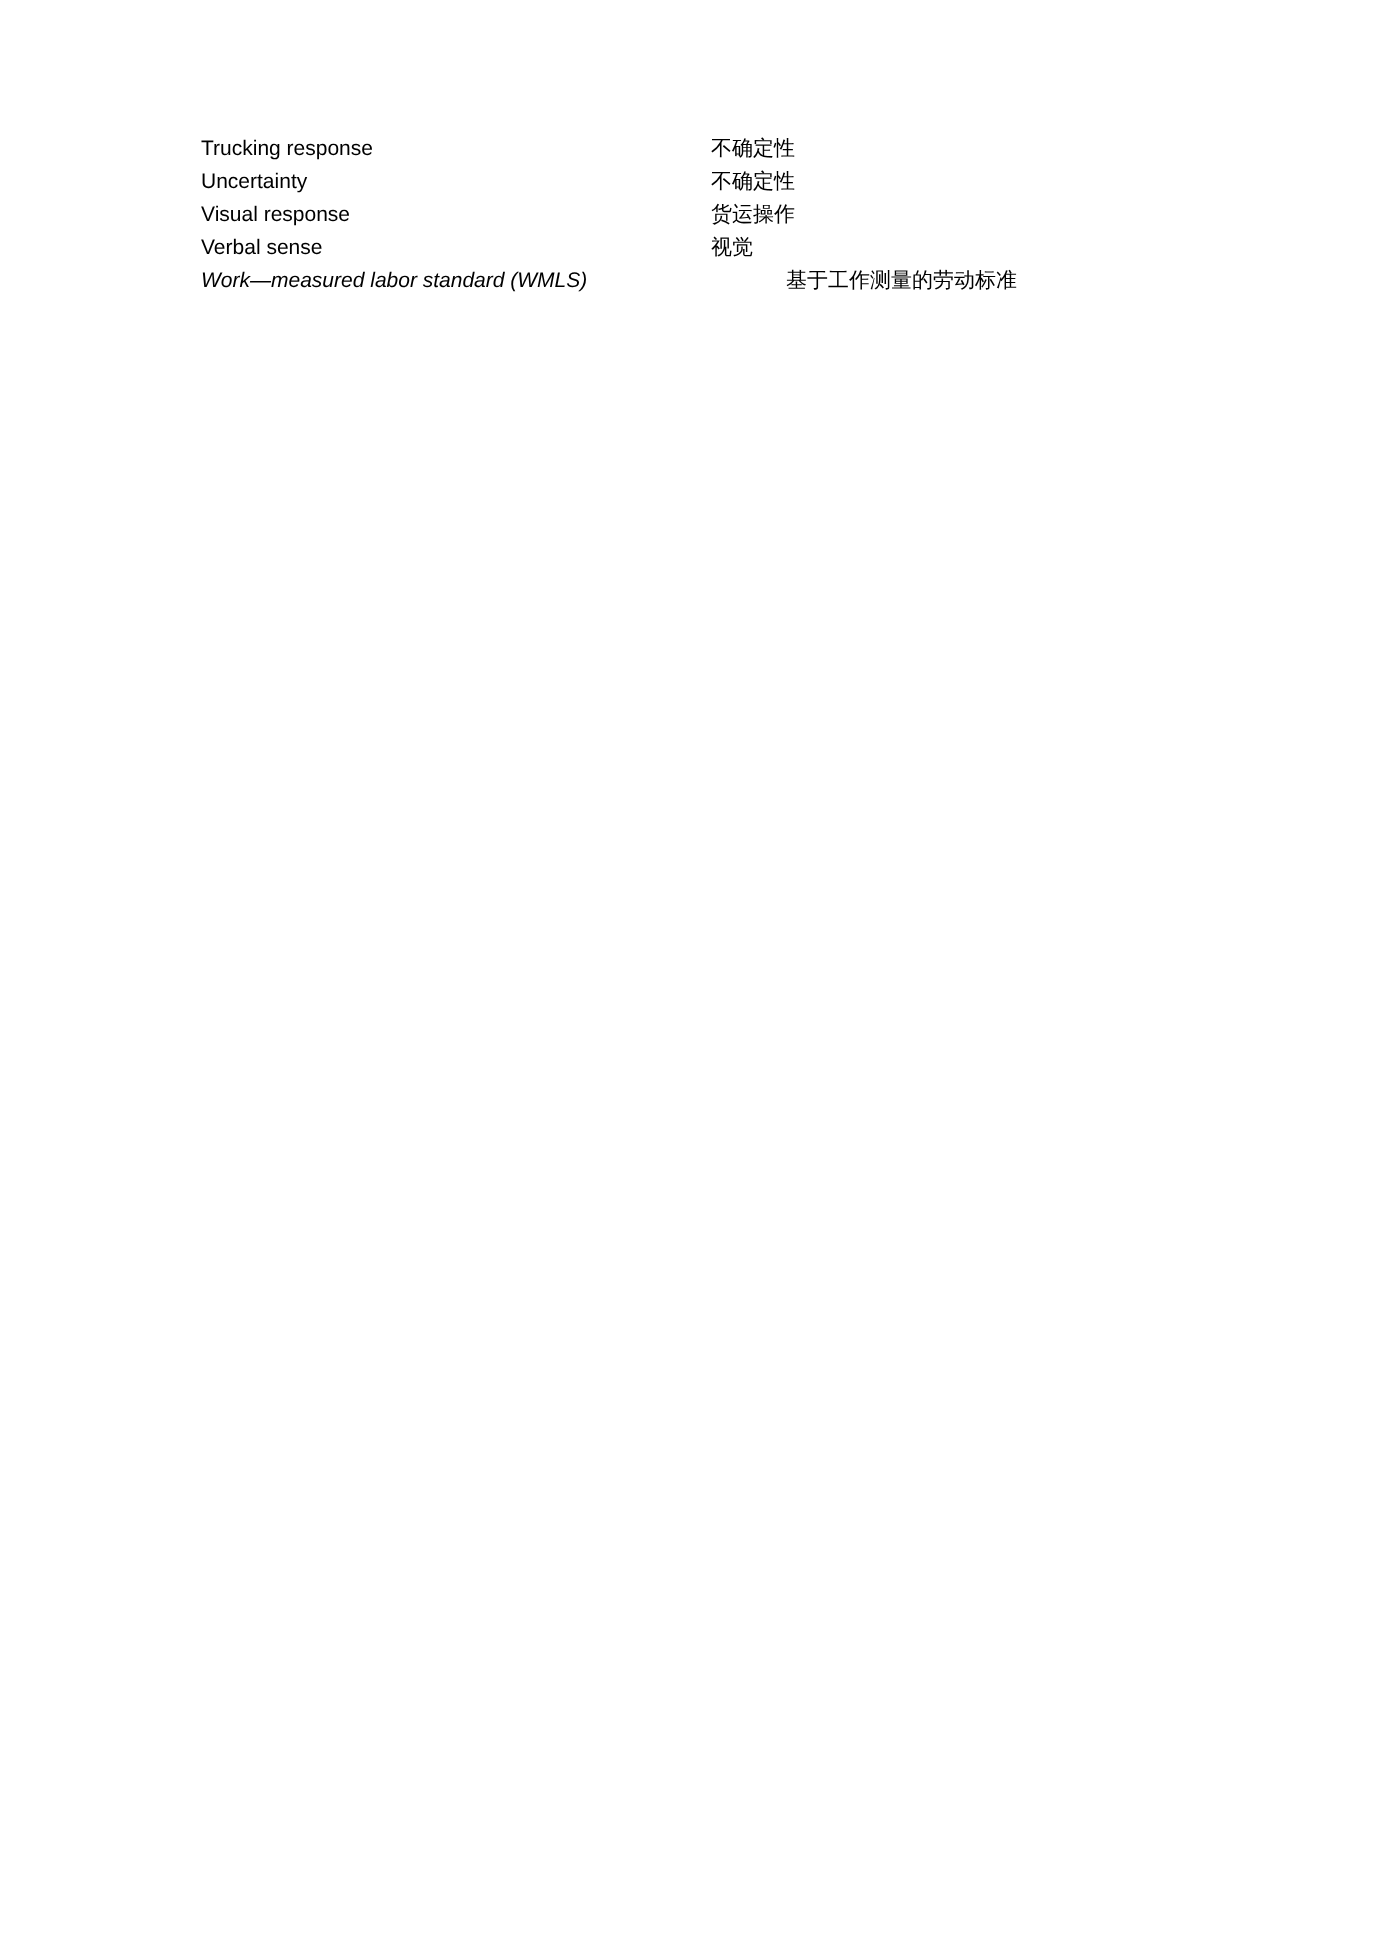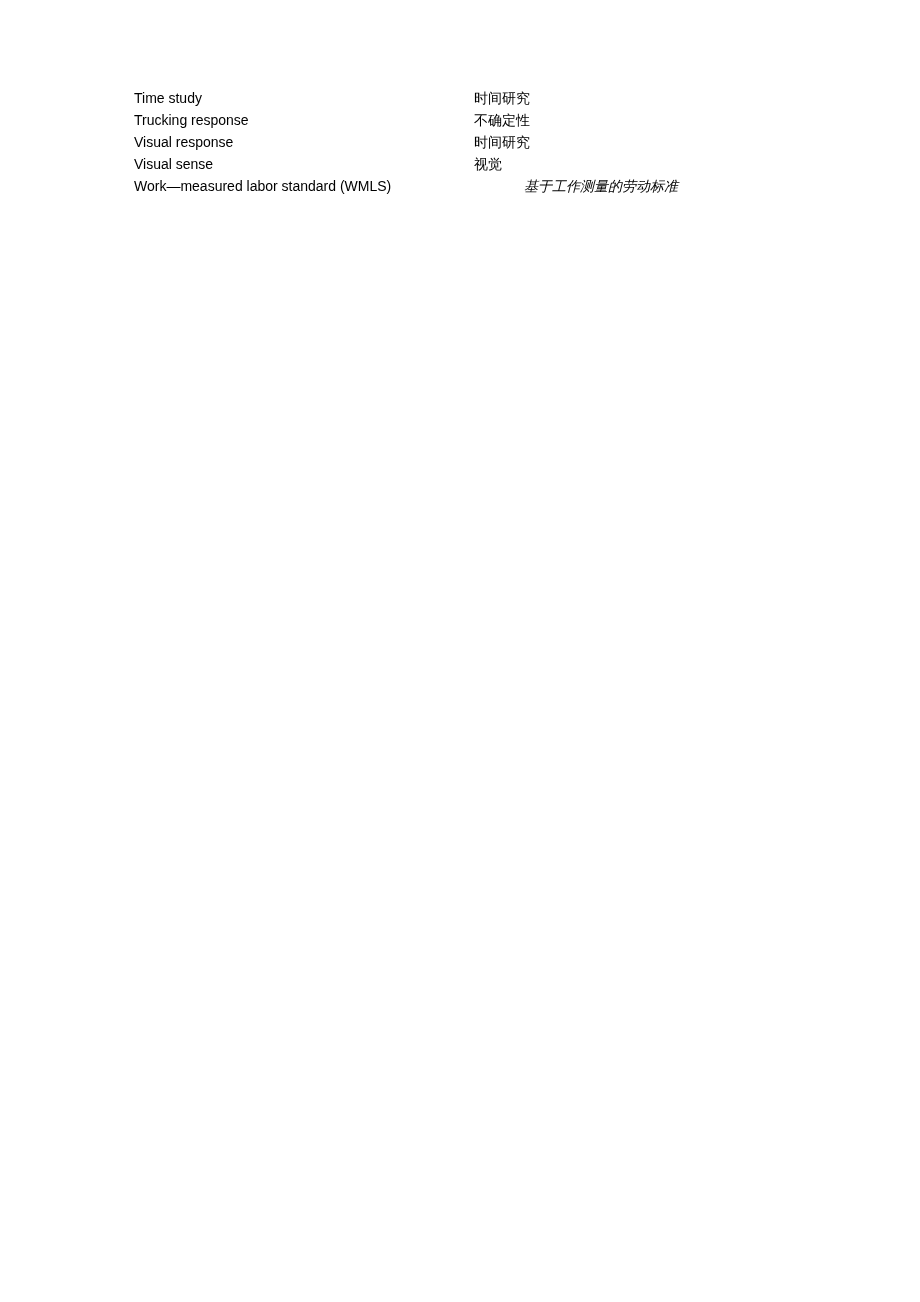--- a/index.html
+++ b/index.html
@@ -46,50 +46,49 @@
       white-space: nowrap;
       vertical-align: top;
     }
 
     .glossary-row.wide-term .glossary-term {
       min-width: 320px;
     }
 
     .glossary-row.wide-term .glossary-translation {
       padding-left: 50px;
-      font-style: italic;
     }
   </style>
 </head>
 <body>
 
 <div class="content-area">
   <div class="glossary-table">
 
-    <div class="glossary-row">
-      <div class="glossary-term">Time study</div>
-      <div class="glossary-translation">时间研究</div>
-    </div>
 
     <div class="glossary-row">
       <div class="glossary-term">Trucking response</div>
       <div class="glossary-translation">不确定性</div>
     </div>
 
+    <div class="glossary-row">
+      <div class="glossary-term">Uncertainty</div>
+      <div class="glossary-translation">不确定性</div>
+    </div>
 
     <div class="glossary-row">
       <div class="glossary-term">Visual response</div>
-      <div class="glossary-translation">时间研究</div>
+      <div class="glossary-translation">货运操作</div>
     </div>
 
     <div class="glossary-row">
-      <div class="glossary-term">Visual sense</div>
+      <div class="glossary-term">Verbal sense</div>
       <div class="glossary-translation">视觉</div>
     </div>
 
 
     <div class="glossary-row wide-term">
-      <div class="glossary-term" style="min-width: 340px;">Work—measured labor standard (WMLS)</div>
+      <div class="glossary-term" style="min-width: 340px; font-style: italic;">Work—measured labor standard (WMLS)</div>
       <div class="glossary-translation">基于工作测量的劳动标准</div>
     </div>
 
   </div>
 </div>
 
 </body></html>

